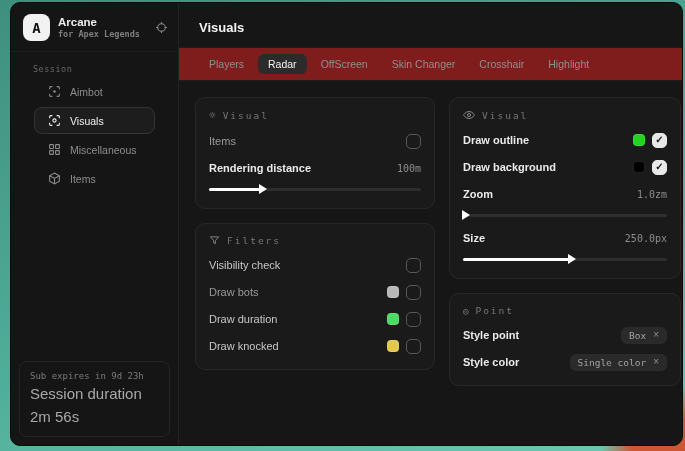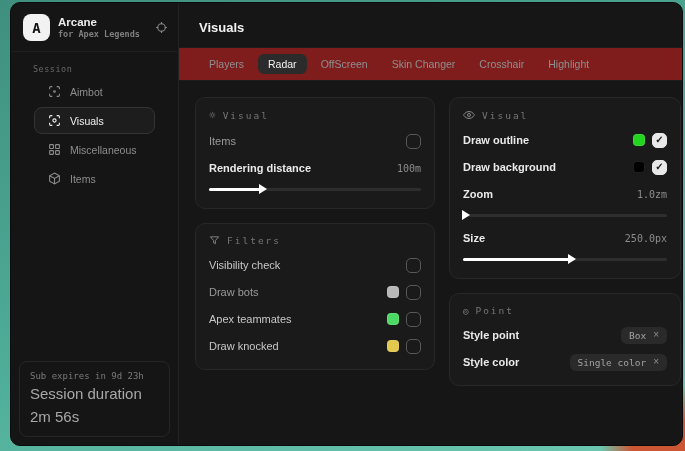--- a/index.html
+++ b/index.html
@@ -181,21 +181,21 @@
           <div class="row">
             <span class="row-label lite">Visibility check</span>
             <span class="cb"></span>
           </div>
           <div class="row">
             <span class="row-label">Draw bots</span>
             <span class="swatch" style="background: rgb(184, 184, 184);"></span>
             <span class="cb"></span>
           </div>
           <div class="row">
-            <span class="row-label lite">Apex teammates</span>
+            <span class="row-label lite">Draw duration</span>
             <span class="swatch" style="background: rgb(76, 217, 100);"></span>
             <span class="cb"></span>
           </div>
           <div class="row">
             <span class="row-label lite">Draw knocked</span>
             <span class="swatch" style="background: rgb(226, 200, 77);"></span>
             <span class="cb"></span>
           </div>
         </div>
       </div>

